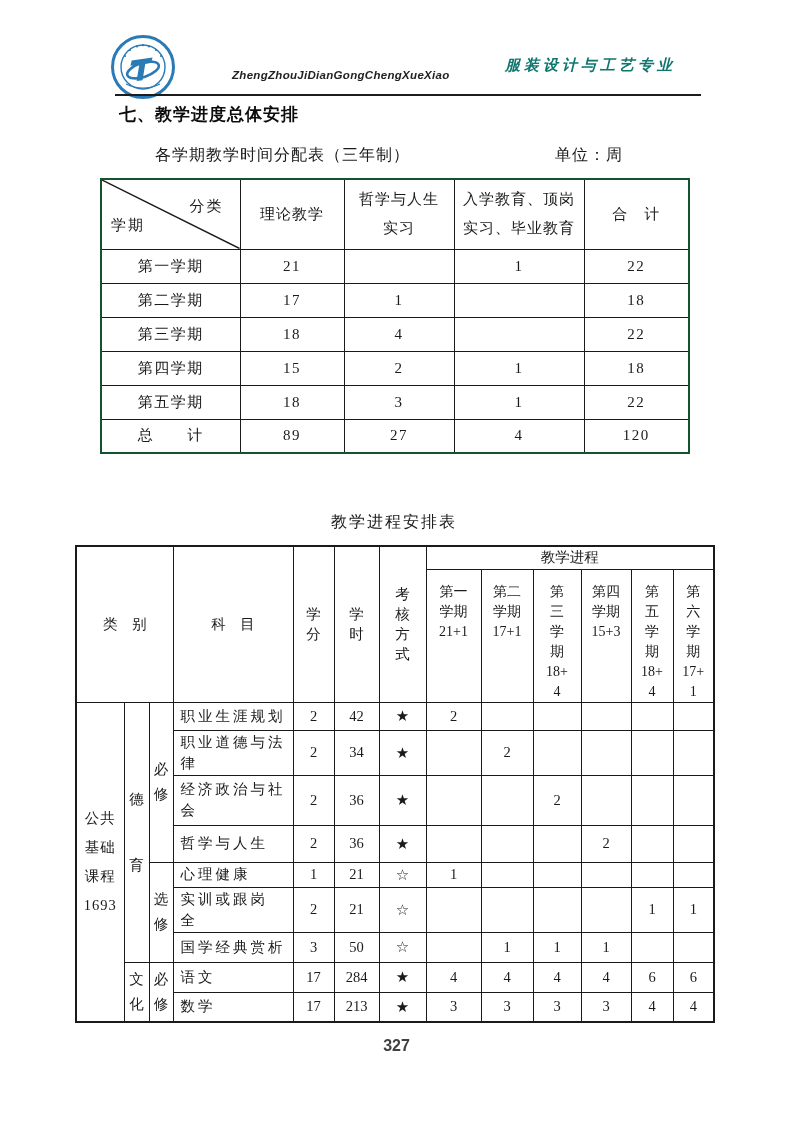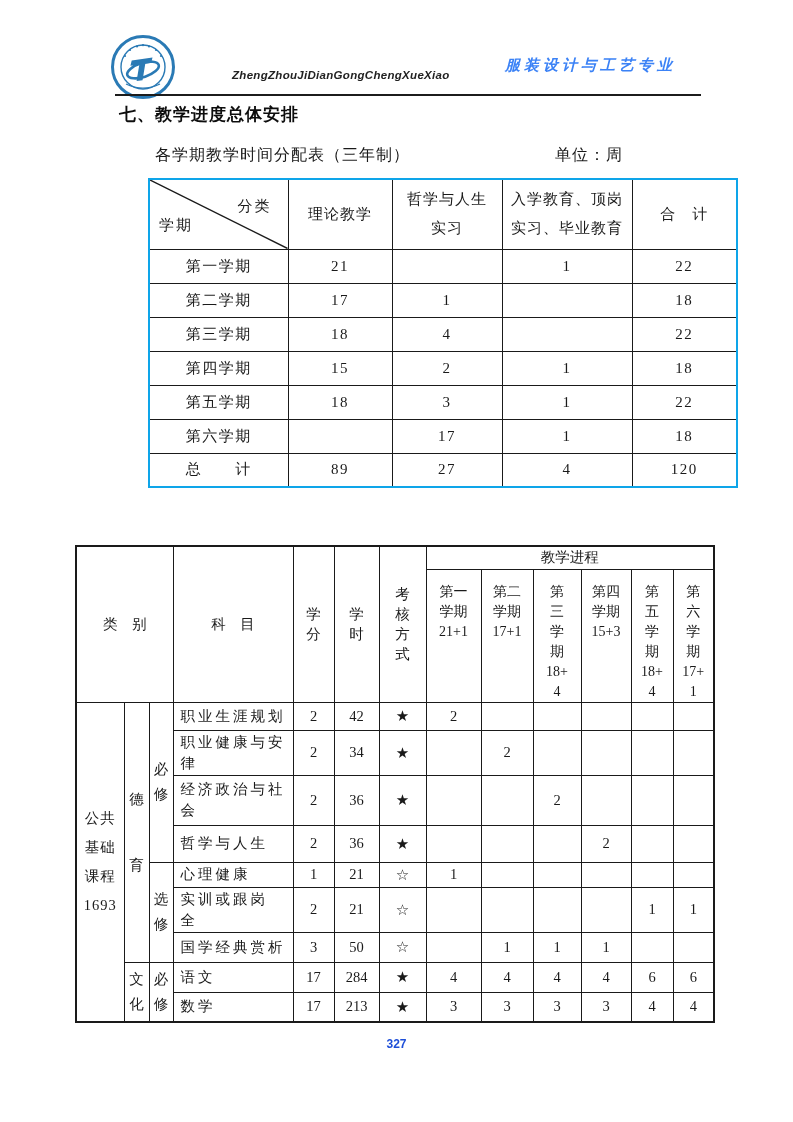--- a/index.html
+++ b/index.html
@@ -20,42 +20,42 @@
   }
   .school-en {
     position:absolute; left:232px; top:69px;
     font-family:"Liberation Sans","DejaVu Sans",sans-serif;
     font-size:11.5px; font-weight:bold; font-style:italic; letter-spacing:0.3px;
     color:#222;
   }
   .major {
     position:absolute; left:505px; top:56px;
     font-size:15px; font-weight:bold; font-style:italic; letter-spacing:4px;
-    color:#3b82f6;
+    color:#0f766e;
   }
   .header-rule {
     position:absolute; left:115px; top:94px; width:586px; height:0;
     border-top:2.5px solid #1c1c1c;
   }
   .section-title {
     position:absolute; left:119px; top:103px;
     font-family:"Liberation Sans","DejaVu Sans",sans-serif;
     font-size:17px; font-weight:bold; letter-spacing:1px; color:#0d0d0d;
   }
 
   
   .t1-caption { position:absolute; left:100px; top:145px; width:588px; font-size:16px; }
   .t1-title { position:absolute; left:55px; top:0; letter-spacing:1px; }
   .t1-unit  { position:absolute; left:455px; top:0; letter-spacing:1px; }
 
   table { border-collapse:collapse; table-layout:fixed; }
   td { border:1px solid #1a1a1a; text-align:center; vertical-align:middle;
        font-size:15px; padding:0; overflow:hidden; }
 
-  .t1 { position:absolute; left:100px; top:178px; width:588px; border:2px solid #0ea5e9;margin-left:48px; }
+  .t1 { position:absolute; left:100px; top:178px; width:588px; border:2px solid #14532d; }
   .t1 .hdr td { line-height:29px; letter-spacing:1px; }
   .t1 .body-row td { letter-spacing:1.5px; }
   .diag { position:relative; }
   .diag svg { position:absolute; inset:0; width:100%; height:100%; }
   .diag .corner-top { position:absolute; top:12px; right:16px; letter-spacing:2px; }
   .diag .corner-bottom { position:absolute; bottom:9px; left:9px; letter-spacing:2px; }
 
   
   .t2-caption { position:absolute; left:75px; top:512px; width:638px;
                 text-align:center; font-size:16px; letter-spacing:2px; }
@@ -66,21 +66,21 @@
   .t2 .sub { text-align:left; padding-left:7px; letter-spacing:3px; line-height:21px; }
   .t2 .grp-cat   { line-height:29px; letter-spacing:1px; }
   .t2 .grp-wide  { line-height:66px; }
   .t2 .grp-tight { line-height:25px; }
   .t2 .star { font-size:15px; }
 
   
   .footer-page {
     position:absolute; left:0; right:0; top:1037px; text-align:center;
     font-family:"Liberation Sans","DejaVu Sans",sans-serif;
-    font-size:12px; font-weight:bold; color:#1d4ed8;
+    font-size:16px; font-weight:bold; color:#404040;
   }
 </style>
 </head>
 <body>
 
 <div class="page">
 
   <div class="logo">
     <svg viewBox="0 0 66 66">
       <circle cx="33" cy="33" r="30.5" fill="#ffffff" stroke="#2a7ab5" stroke-width="3"></circle>
@@ -163,36 +163,30 @@
       <td>18</td>
     </tr>
     <tr class="body-row" style="height:34px">
       <td>第五学期</td>
       <td>18</td>
       <td>3</td>
       <td>1</td>
       <td>22</td>
     </tr>
     <tr class="body-row" style="height:34px">
-      <td>第六学期</td>
-      <td></td>
-      <td>17</td>
-      <td>1</td>
-      <td>18</td>
-    </tr>
-    <tr class="body-row" style="height:34px">
       <td>总　　计</td>
       <td>89</td>
       <td>27</td>
       <td>4</td>
       <td>120</td>
     </tr>
   </tbody>
     </table>
 
+  <div class="t2-caption">教学进程安排表</div>
 
   <table class="t2">
     <colgroup>
       <col style="width:48px">
         <col style="width:25px">
         <col style="width:24px">
       <col style="width:120px">
         <col style="width:41px">
         <col style="width:45px">
         <col style="width:47px">
@@ -261,21 +255,21 @@
       <td>42</td>
       <td class="star">★</td>
       <td>2</td>
       <td></td>
       <td></td>
       <td></td>
       <td></td>
       <td></td>
     </tr>
     <tr style="height:45px">
-      <td class="sub pre">职业健康与安
+      <td class="sub pre">职业道德与法
 律</td>
       <td>2</td>
       <td>34</td>
       <td class="star">★</td>
       <td></td>
       <td>2</td>
       <td></td>
       <td></td>
       <td></td>
       <td></td>

